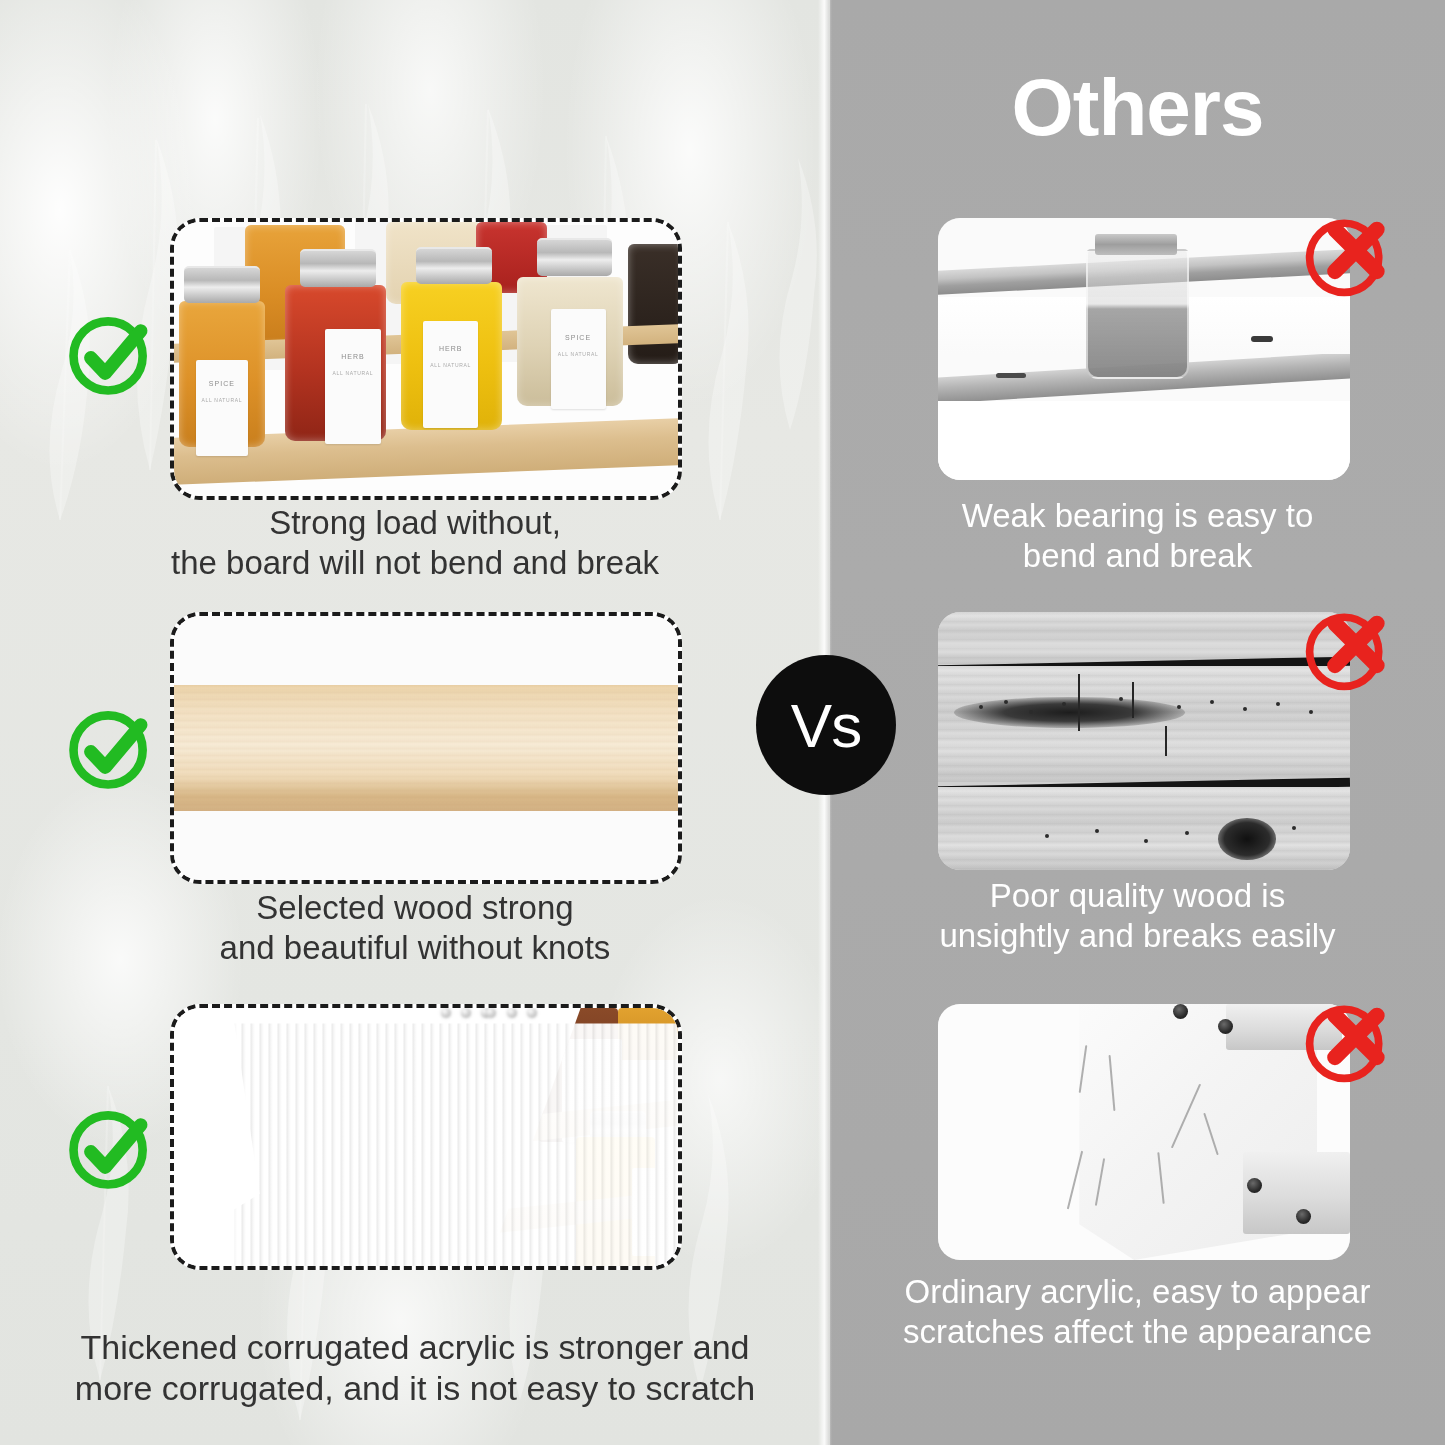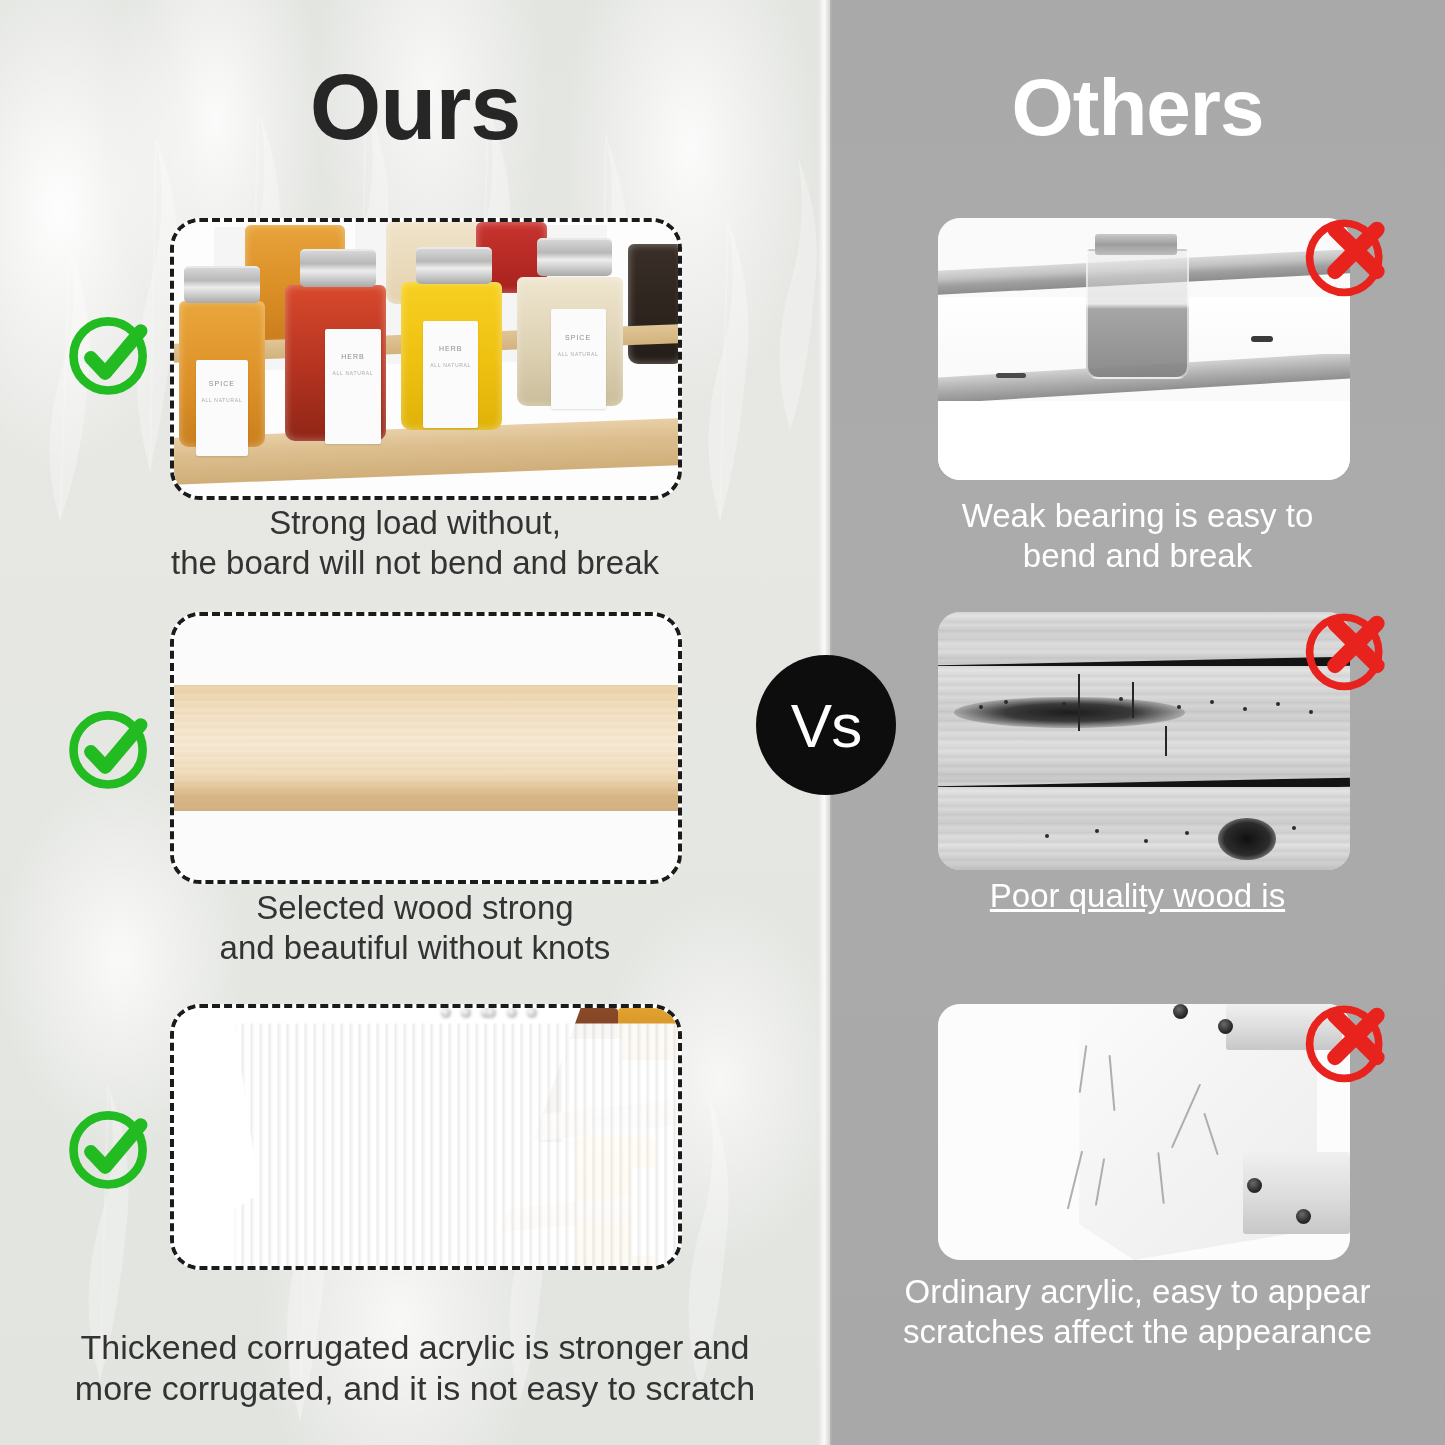--- a/index.html
+++ b/index.html
@@ -317,21 +317,20 @@
         <path d="M720 520 L728 222"></path>
           <path d="M100 1380 L108 1086"></path>
           <path d="M300 1420 L308 1110"></path>
       </g>
     </svg>
   </div>
 
   <div class="panel-right"></div>
   <div class="divider-edge"></div>
 
-  <div class="title-ours">Ours</div>
   <div class="title-others">Others</div>
 
   <svg class="check-icon" style="left:62px; top:306px;" viewBox="0 0 100 100">
     <circle cx="48" cy="52" r="36" fill="none" stroke="#22bb22" stroke-width="9"></circle>
     <path d="M30 54 L45 70 L82 26" fill="none" stroke="#22bb22" stroke-width="14" stroke-linecap="round" stroke-linejoin="round"></path>
   </svg>
   <div class="ours-frame" style="left:170px; top:218px; width:512px; height:282px;">
     <div class="photo-jars">
       <div class="backcard" style="left:8%; top:2%; width:22%; height:52%;"></div>
       <div class="backcard" style="left:36%; top:0%; width:22%; height:52%;"></div>
@@ -430,22 +429,23 @@
         <div class="speck" style="left:38%; top:84%;"></div>
       <div class="speck" style="left:50%; top:88%;"></div>
         <div class="speck" style="left:60%; top:85%;"></div>
       <div class="speck" style="left:86%; top:83%;"></div>
     </div>
   </div>
   <svg class="x-icon" style="left:1300px; top:600px;" viewBox="0 0 100 100">
     <circle cx="46" cy="54" r="36" fill="none" stroke="#e8231e" stroke-width="8"></circle>
     <path d="M32 32 L78 78 M78 32 L32 78" stroke="#e8231e" stroke-width="17" stroke-linecap="round" transform="translate(6,-6) scale(0.95)"></path>
   </svg>
-  <div class="others-caption" style="top:876px;text-decoration:underline;">
+  <div class="others-caption" style="top:876px;">
     <div>Poor quality wood is</div>
+    <div>unsightly and breaks easily</div>
   </div>
 
   <svg class="check-icon" style="left:62px; top:1100px;" viewBox="0 0 100 100">
     <circle cx="48" cy="52" r="36" fill="none" stroke="#22bb22" stroke-width="9"></circle>
     <path d="M30 54 L45 70 L82 26" fill="none" stroke="#22bb22" stroke-width="14" stroke-linecap="round" stroke-linejoin="round"></path>
   </svg>
   <div class="ours-frame" style="left:170px; top:1004px; width:512px; height:266px;">
     <div class="photo-acrylic">
       <div class="acrylic-reveal">
         <div class="acry-jar" style="left:8%; top:2%; width:34%; height:40%; background:linear-gradient(180deg,#d4591f 0%,#b03b16 60%,#8e2c10 100%);"></div>

